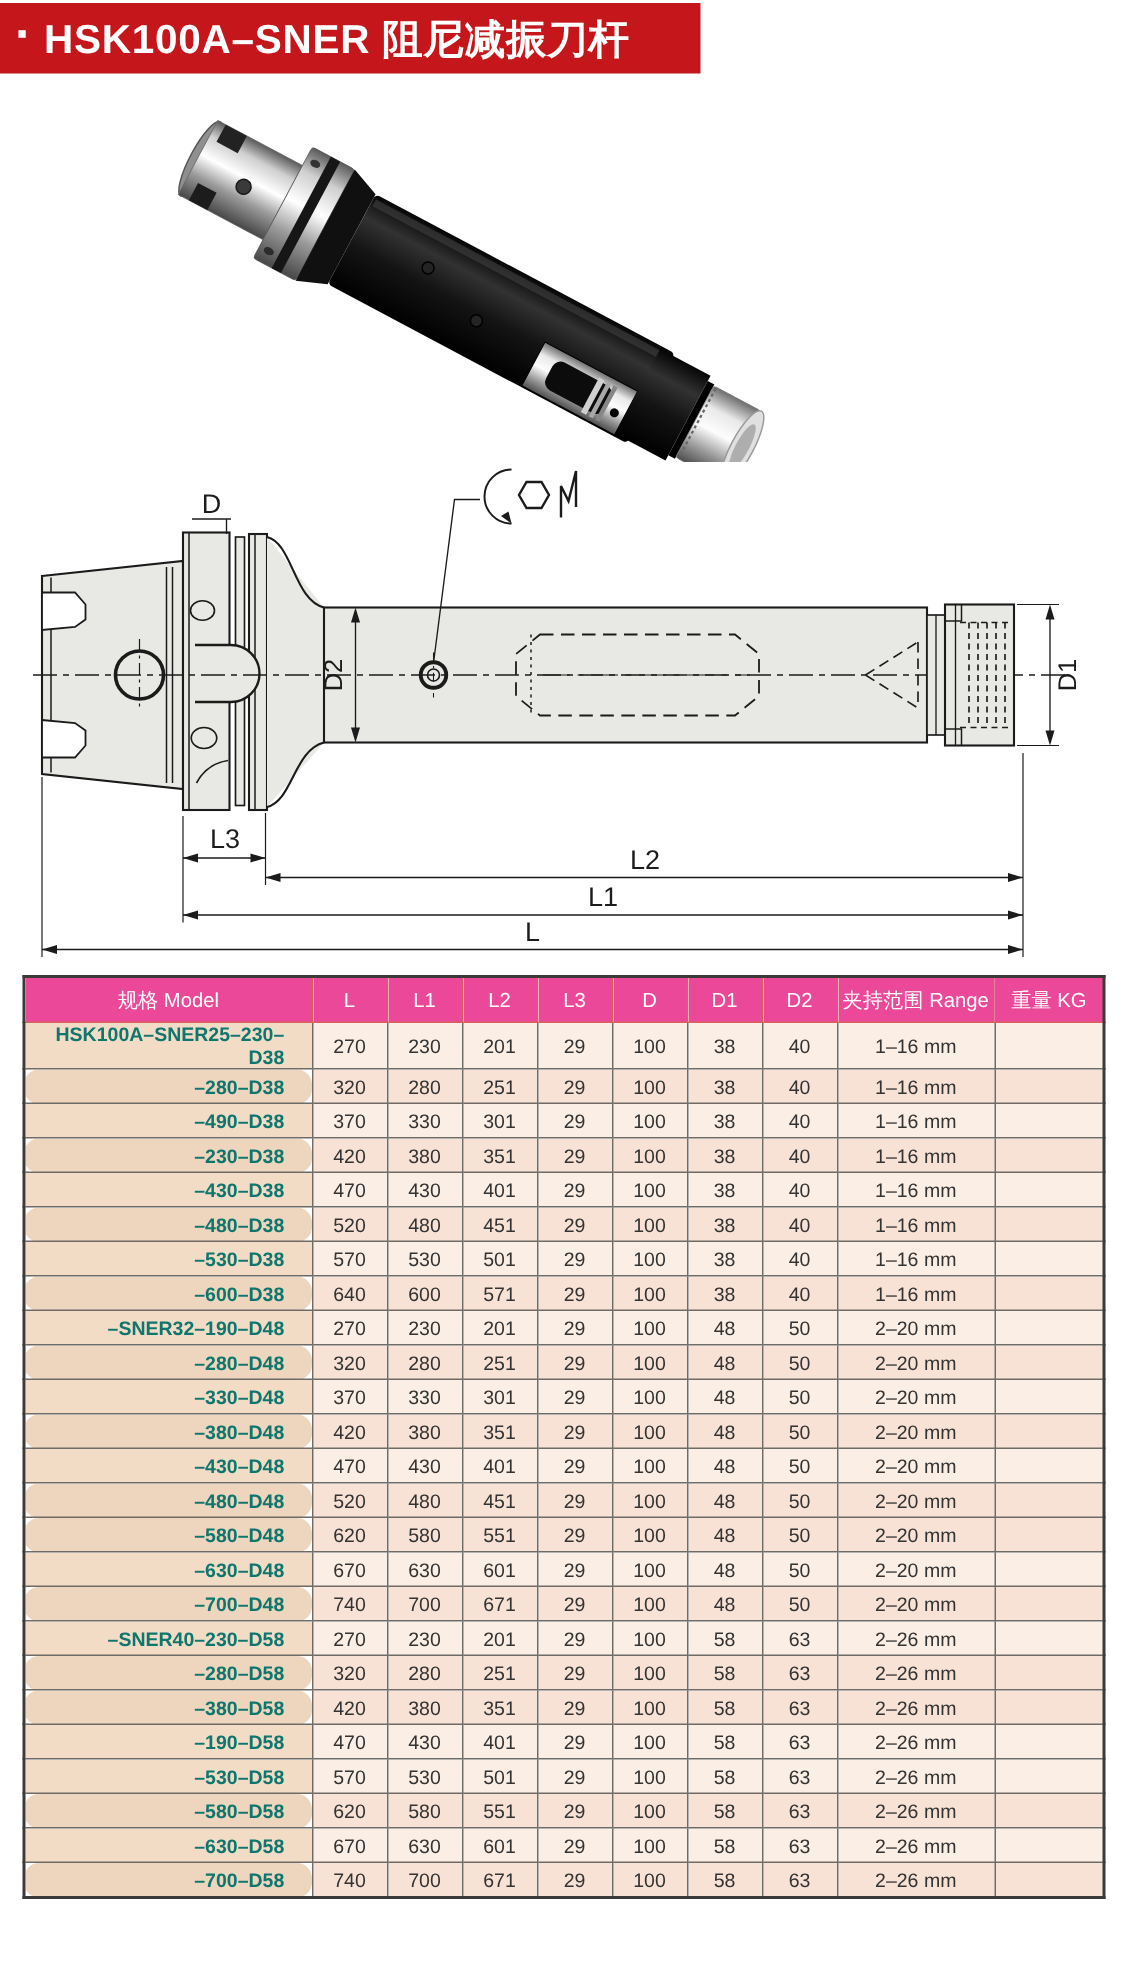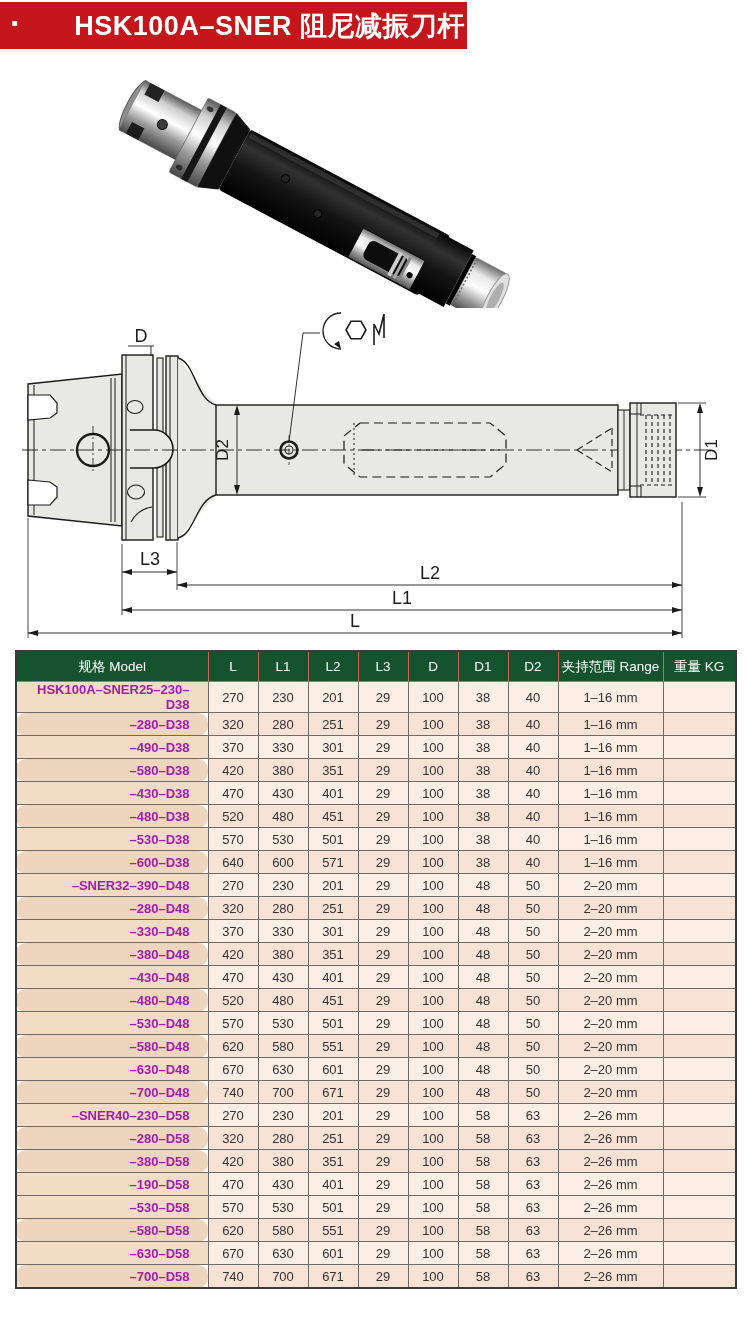--- a/index.html
+++ b/index.html
@@ -2,42 +2,42 @@
 <html><head>
 <meta charset="utf-8">
 <style>
   html,body{margin:0;padding:0;background:#fff;}
   body{width:750px;height:1325px;position:relative;font-family:"Liberation Sans","DejaVu Sans",sans-serif;overflow:hidden;}
 
   
   .banner{position:absolute;left:0;top:2px;width:467px;height:47px;background:#C4161B;
           color:#fff;display:flex;align-items:center;}
   .banner .bullet{font-size:34px;font-weight:bold;margin:0 8px 4px 10px;}
-  .banner .title{font-size:27px;font-weight:bold;letter-spacing:.5px;white-space:nowrap;margin-left:45px;}
+  .banner .title{font-size:27px;font-weight:bold;letter-spacing:.5px;white-space:nowrap;}
 
   
   .photo{position:absolute;left:0;top:48px;width:750px;height:260px;}
 
   
   .drawing{position:absolute;left:0;top:300px;width:750px;height:350px;}
   .drawing text{font-family:"Liberation Sans",sans-serif;fill:#1c1c1c;}
 
   
   .spec-table{position:absolute;left:15px;top:650px;width:720px;border-collapse:collapse;
               table-layout:fixed;font-size:13px;color:#333;}
   .spec-table th,.spec-table td{border:1px solid #6e6a66;padding:0;text-align:center;overflow:hidden;}
   .spec-table{border:2px solid #3c3a38;}
-  .spec-table th{background:#14532d;color:#fff;font-weight:normal;height:29px;font-size:13.5px;
+  .spec-table th{background:#ec4899;color:#fff;font-weight:normal;height:29px;font-size:13.5px;
                  border-color:#d8605f;border-top-color:#C4161B;text-align:center;}
   .spec-table td{height:22px;}
   .spec-table col.c-model{width:192px;}
   .spec-table col.c-num{width:50px;}
   .spec-table col.c-range{width:105px;}
   .spec-table col.c-kg{width:73px;}
-  td.model{text-align:right;padding-right:18px;font-weight:bold;color:#a21caf;background:#F2DCC6;}
+  td.model{text-align:right;padding-right:18px;font-weight:bold;color:#0f766e;background:#F2DCC6;}
   tr.alt td.model{background:#EED5BD;border-radius:10px;}
   tr td{background:#FBEEE4;}
   tr.alt td{background:#F7E2D5;}
 </style>
 </head>
 <body>
 
 <div class="banner">
   <span class="bullet">·</span>
   <span class="title">HSK100A–SNER 阻尼减振刀杆</span>
@@ -263,21 +263,21 @@
         <td>330</td>
         <td>301</td>
         <td>29</td>
         <td>100</td>
         <td>38</td>
         <td>40</td>
         <td>1–16 mm</td>
         <td></td>
       </tr>
       <tr class="alt">
-        <td class="model">–580–D38</td>
+        <td class="model">–230–D38</td>
         <td>420</td>
         <td>380</td>
         <td>351</td>
         <td>29</td>
         <td>100</td>
         <td>38</td>
         <td>40</td>
         <td>1–16 mm</td>
         <td></td>
       </tr>
@@ -323,21 +323,21 @@
         <td>600</td>
         <td>571</td>
         <td>29</td>
         <td>100</td>
         <td>38</td>
         <td>40</td>
         <td>1–16 mm</td>
         <td></td>
       </tr>
       <tr>
-        <td class="model">–SNER32–390–D48</td>
+        <td class="model">–SNER32–190–D48</td>
         <td>270</td>
         <td>230</td>
         <td>201</td>
         <td>29</td>
         <td>100</td>
         <td>48</td>
         <td>50</td>
         <td>2–20 mm</td>
         <td></td>
       </tr>
@@ -394,32 +394,20 @@
         <td>520</td>
         <td>480</td>
         <td>451</td>
         <td>29</td>
         <td>100</td>
         <td>48</td>
         <td>50</td>
         <td>2–20 mm</td>
         <td></td>
       </tr>
-      <tr>
-        <td class="model">–530–D48</td>
-        <td>570</td>
-        <td>530</td>
-        <td>501</td>
-        <td>29</td>
-        <td>100</td>
-        <td>48</td>
-        <td>50</td>
-        <td>2–20 mm</td>
-        <td></td>
-      </tr>
       <tr class="alt">
         <td class="model">–580–D48</td>
         <td>620</td>
         <td>580</td>
         <td>551</td>
         <td>29</td>
         <td>100</td>
         <td>48</td>
         <td>50</td>
         <td>2–20 mm</td>

